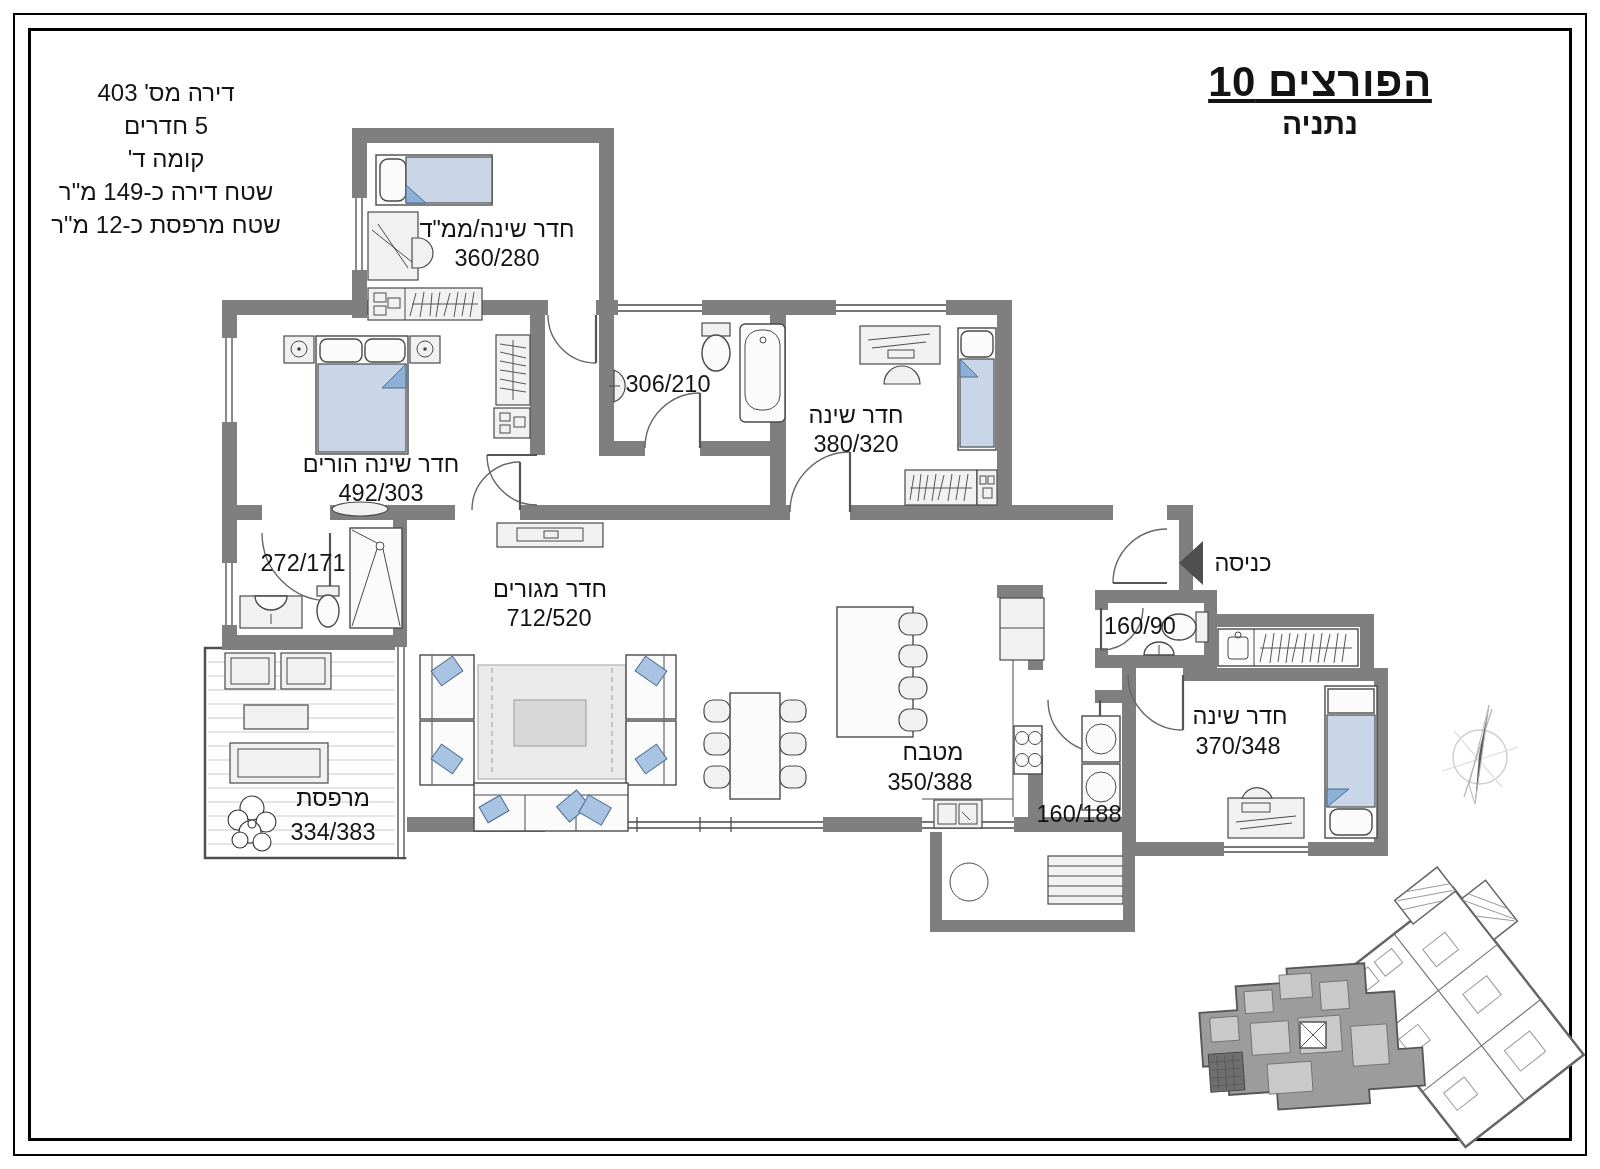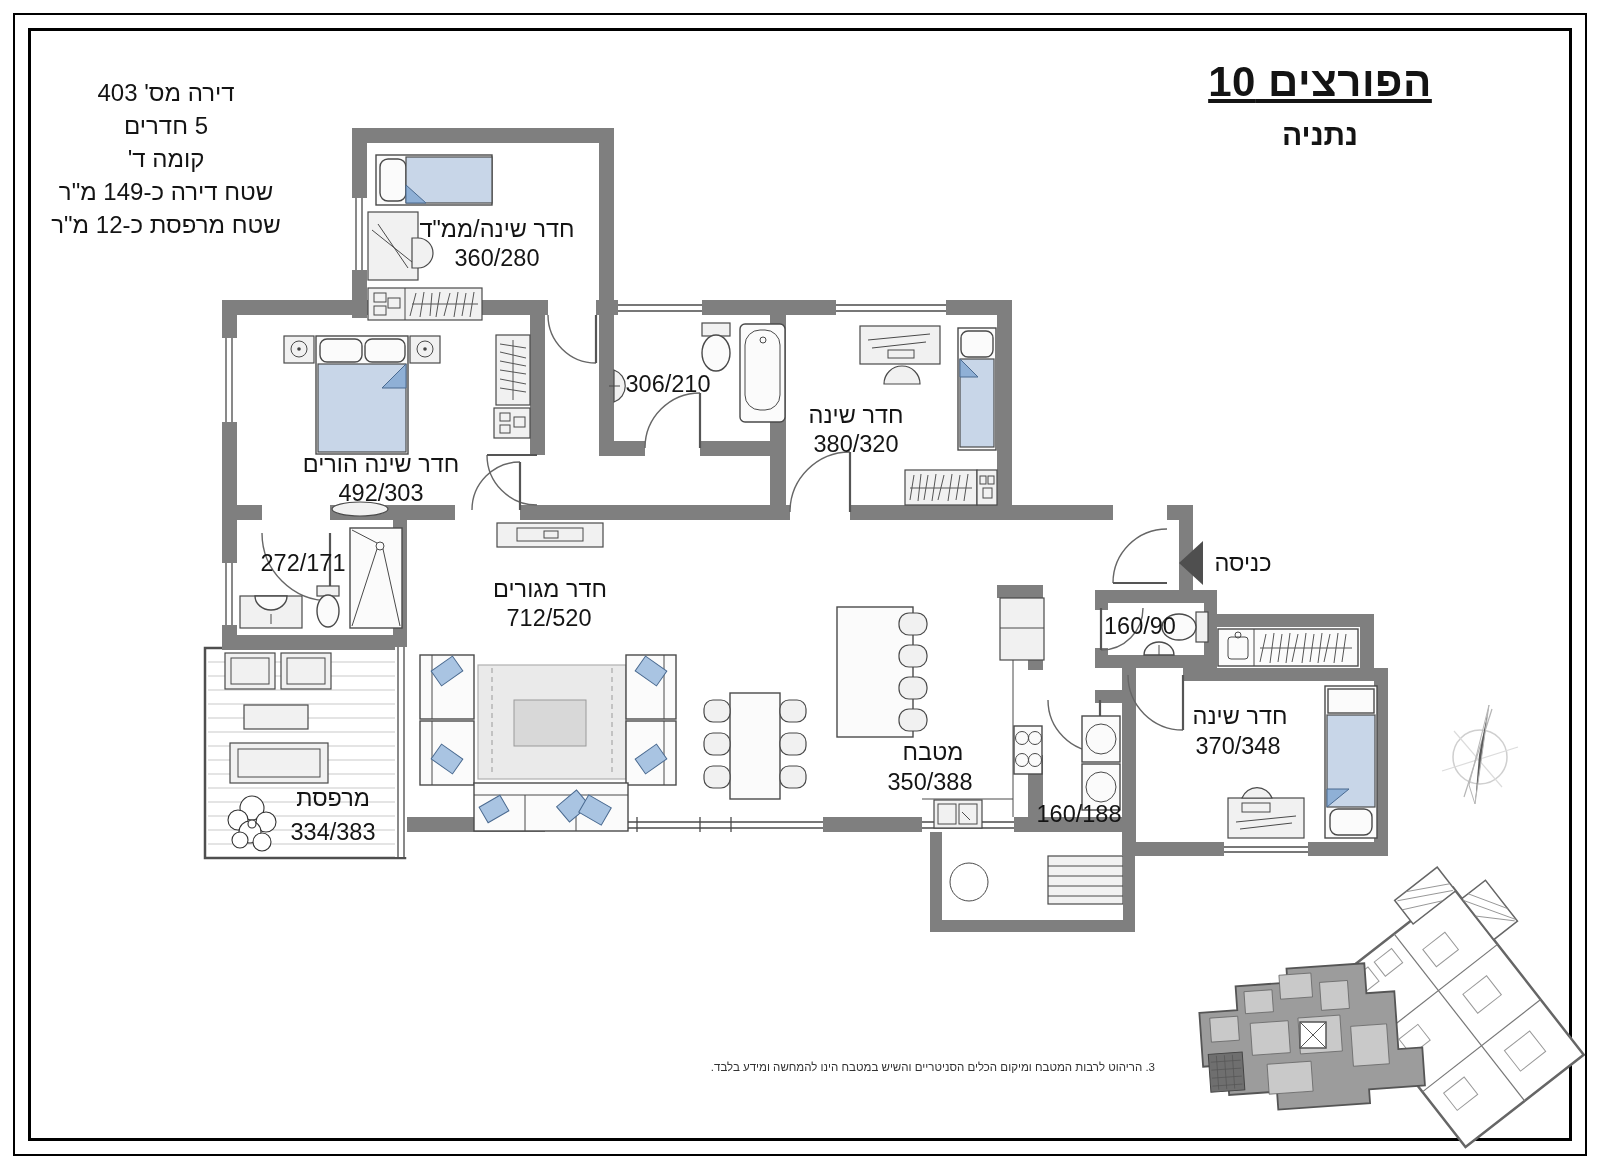--- a/index.html
+++ b/index.html
@@ -2,21 +2,21 @@
 <html lang="he"><head>
 <meta charset="utf-8">
 <style>
   html,body{margin:0;padding:0;background:#e8e8e8;}
   .page{position:relative;width:1600px;height:1169px;background:#fff;overflow:hidden;
         font-family:"Liberation Sans",sans-serif;color:#141414;}
   .frame-outer{position:absolute;left:13px;top:13px;right:13px;bottom:13px;border:2px solid #000;pointer-events:none;}
   .frame-inner{position:absolute;left:28px;top:28px;right:28px;bottom:28px;border:3px solid #000;pointer-events:none;}
   .hdr{position:absolute;left:1150px;top:58px;width:340px;text-align:center;direction:rtl;}
   .hdr .street{font-size:42px;font-weight:bold;letter-spacing:.5px;text-decoration:underline;}
-  .hdr .city{font-size:30px;font-weight:bold;margin-top:12px;}
+  .hdr .city{font-size:30px;font-weight:bold;margin-top:1px;}
   .info{position:absolute;left:16px;top:76px;width:300px;text-align:center;direction:rtl;
         font-size:24px;line-height:33px;}
   .notes{position:absolute;left:560px;top:1060px;width:595px;text-align:right;direction:rtl;
          font-size:11.5px;line-height:14px;color:#333;}
   svg.plan{position:absolute;left:0;top:0;}
   .wall{fill:#7f7f7f;}
   .room-name,.room-dims{font-size:23.5px;fill:#141414;}
   .furn{fill:#fbfbfb;stroke:#4a4a4a;stroke-width:1.4;}
   .furn2{fill:#f1f1f1;stroke:#4a4a4a;stroke-width:1.2;}
   .thin{stroke:#4a4a4a;stroke-width:1;fill:none;}
@@ -523,15 +523,14 @@
       <text class="room-dims" x="930" y="790" text-anchor="middle">350/388</text>
       <text class="room-dims" x="1140" y="634" text-anchor="middle" font-size="21">160/90</text>
       <text class="room-dims" x="1079" y="822" text-anchor="middle">160/188</text>
       <text class="room-name" x="1240" y="724" text-anchor="middle">חדר שינה</text>
       <text class="room-dims" x="1238" y="754" text-anchor="middle">370/348</text>
       <text class="room-name" x="1243" y="571" text-anchor="middle" font-weight="normal">כניסה</text>
     </g>
   </svg>
 
   <div class="notes">
-    <div>3. הריהוט לרבות המטבח ומיקום הכלים הסניטריים והשיש במטבח הינו להמחשה ומידע בלבד.</div>
   </div>
 </div>
 
 </body></html>

